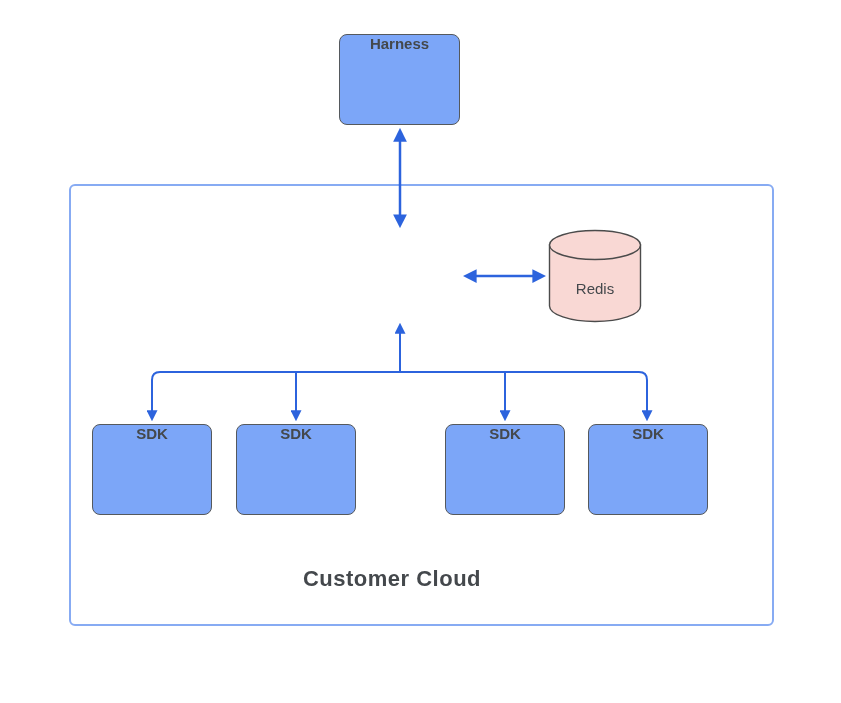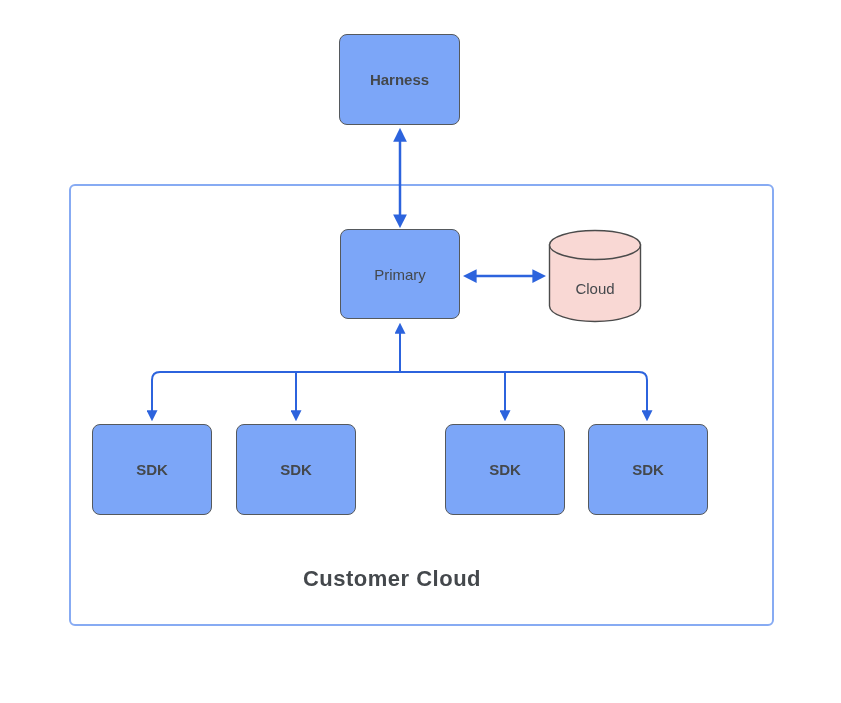--- a/index.html
+++ b/index.html
@@ -38,21 +38,21 @@
     white-space: nowrap;
     z-index: 2;
   }
   .node {
     position: absolute;
     box-sizing: border-box;
     background: var(--node-fill, #7CA6F8);
     border: 1px solid var(--node-border, #55595D);
     border-radius: 8px;
     display: flex;
-    align-items: center;
+    align-items: flex-start;
     justify-content: center;
     font-size: 15px;
     font-weight: bold;
     color: var(--text, #44484C);
     z-index: 10;
   }
   .node.regular { font-weight: normal; }
   .node-harness { left: 339px; top: 34px;  width: 121px; height: 91px; }
   .node-primary { left: 340px; top: 229px; width: 120px; height: 90px; }
   .node-sdk1    { left: 92px;  top: 424px; width: 120px; height: 91px; }
@@ -125,30 +125,27 @@
 
     <path class="connector thin" d="M296,372 V418" marker-end="url(#arrow)"></path>
 
     <path class="connector thin" d="M505,372 V418" marker-end="url(#arrow)"></path>
   </svg>
 
   <div class="node node-harness">
     <span>Harness</span>
   </div>
 
-  <div class="node node-primary regular">
-    <span>Primary</span>
-  </div>
 
   <div class="cylinder-wrap">
     <svg width="94" height="94">
       <path class="cyl-body" d="M1.5,16 V77 A45.5,15.5 0 0 0 92.5,77 V16 Z"></path>
       <ellipse class="cyl-top" cx="47" cy="16" rx="45.5" ry="14.5"></ellipse>
     </svg>
-    <div class="cylinder-label">Cloud</div>
+    <div class="cylinder-label">Redis</div>
   </div>
 
   <div class="node node-sdk1">
     <span>SDK</span>
   </div>
   <div class="node node-sdk2">
     <span>SDK</span>
   </div>
   <div class="node node-sdk3">
     <span>SDK</span>

